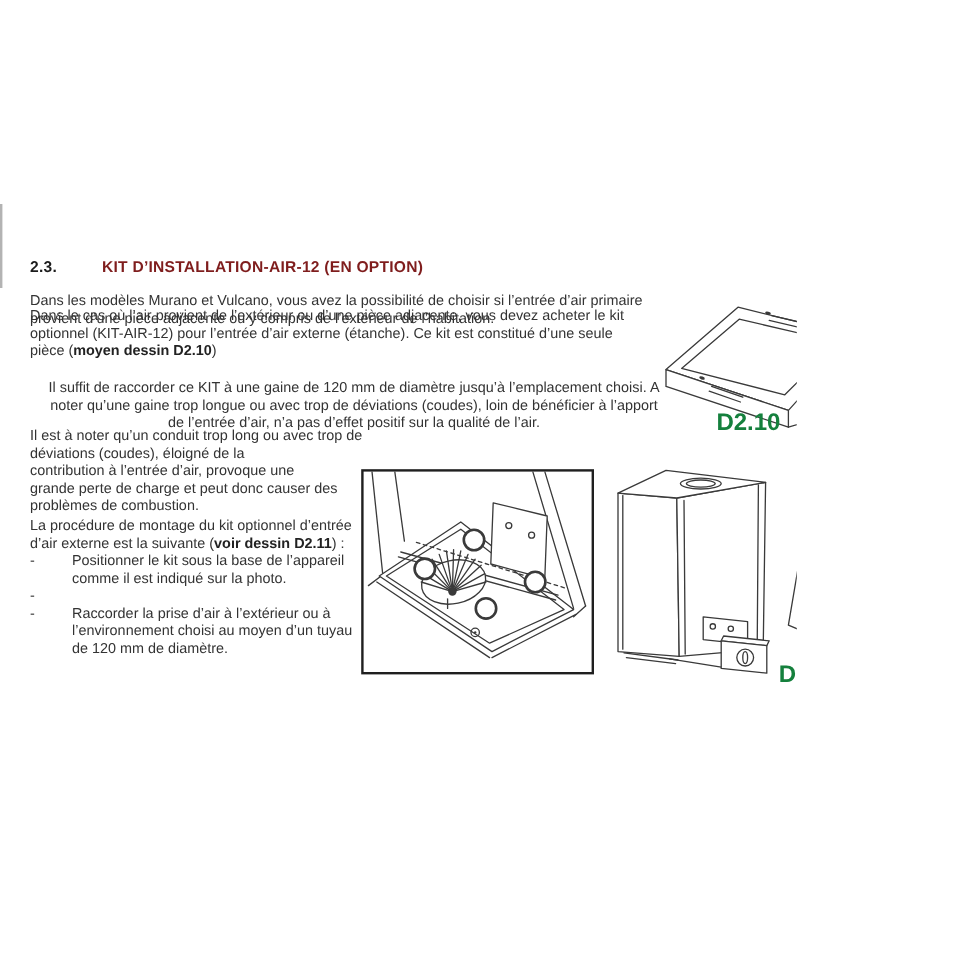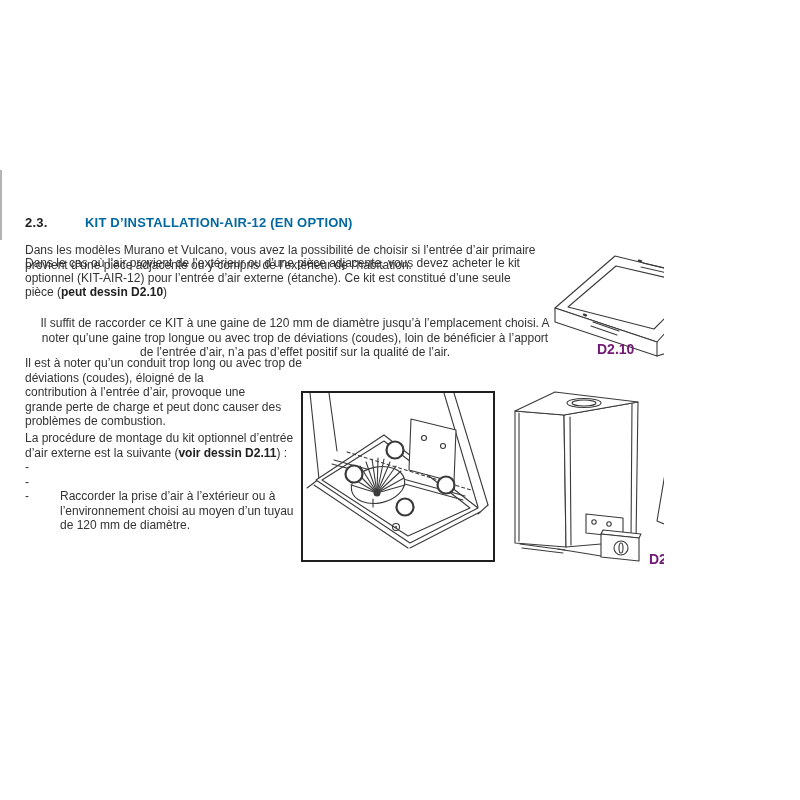--- a/index.html
+++ b/index.html
@@ -2,77 +2,79 @@
 <html><head>
 <meta charset="utf-8">
 <style>
   html,body{margin:0;padding:0;background:#ffffff;}
   .page{
     position:relative;width:664px;height:800px;background:#ffffff;overflow:hidden;
     font-family:"Liberation Sans","DejaVu Sans",sans-serif;color:#333333;
   }
   .edge-artifact{position:absolute;left:0;top:170px;width:2px;height:70px;background:#a0a0a0;opacity:.8;}
   .sec-num{position:absolute;left:25px;top:215px;font-size:13px;font-weight:bold;color:#1c1c1c;letter-spacing:.2px;}
-  .sec-title{position:absolute;left:85px;top:215px;font-size:13px;font-weight:bold;color:#0369a1;letter-spacing:.2px;}
+  .sec-title{position:absolute;left:85px;top:215px;font-size:13px;font-weight:bold;color:#7f1d1d;letter-spacing:.2px;}
   .para{
     position:absolute;left:25px;margin:0;width:540px;
     font-size:12px;line-height:14.5px;white-space:pre-line;color:#333333;
   }
   .p1{top:243px;}
   .p2{top:256px;}
   .p3{top:316px;text-align:center;}
   .p4{top:356px;width:300px;}
   .p5{top:431px;width:290px;}
   .b{font-weight:bold;color:#222222;}
   .bullets{position:absolute;left:25px;top:460px;width:285px;font-size:12px;line-height:14.5px;}
   .bullet-row{display:flex;}
   .dash{width:35px;flex:0 0 35px;}
   .btext{flex:1;white-space:pre-line;}
   .fig{position:absolute;}
   .fig-d210{left:545px;top:230px;width:255px;height:132px;}
   .fig-mid{left:301px;top:391px;width:190px;height:167px;border:2px solid #1f1f1f;background:#fff;}
   .fig-d211a{left:508px;top:386px;width:140px;height:184px;}
   .fig-d211b{left:650px;top:381px;width:148px;height:194px;}
-  .fig-label{position:absolute;font-size:14px;font-weight:bold;color:#701a75;}
+  .fig-label{position:absolute;font-size:20px;font-weight:bold;color:#15803d;}
   .label-d210{left:597px;top:341px;}
   .label-d211{left:649px;top:551px;}
   svg{display:block;}
 </style>
 </head>
 <body>
 
 <div class="page">
 
   <div class="edge-artifact"></div>
 
   <span class="sec-num">2.3.</span>
   <span class="sec-title">KIT D’INSTALLATION-AIR-12 (EN OPTION)</span>
 
   <p class="para p1">Dans les modèles Murano et Vulcano, vous avez la possibilité de choisir si l’entrée d’air primaire
 provient d’une pièce adjacente ou y compris de l’extérieur de l’habitation.</p>
 
   <p class="para p2"><span>Dans le cas où l’air provient de l’extérieur ou d’une pièce adjacente, vous devez acheter le kit
 optionnel (KIT-AIR-12) pour l’entrée d’air externe (étanche). Ce kit est constitué d’une seule
-pièce (</span><span class="b">peut dessin D2.10</span><span>)</span></p>
+pièce (</span><span class="b">moyen dessin D2.10</span><span>)</span></p>
 
   <p class="para p3">Il suffit de raccorder ce KIT à une gaine de 120 mm de diamètre jusqu’à l’emplacement choisi. A
 noter qu’une gaine trop longue ou avec trop de déviations (coudes), loin de bénéficier à l’apport
 de l’entrée d’air, n’a pas d’effet positif sur la qualité de l’air.</p>
 
   <p class="para p4">Il est à noter qu’un conduit trop long ou avec trop de déviations (coudes), éloigné de la
 contribution à l’entrée d’air, provoque une
 grande perte de charge et peut donc causer des
 problèmes de combustion.</p>
 
   <p class="para p5"><span>La procédure de montage du kit optionnel d’entrée
 d’air externe est la suivante (</span><span class="b">voir dessin D2.11</span><span>) :</span></p>
 
   <div class="bullets">
     <div class="bullet-row">
       <span class="dash">-</span>
+      <span class="btext">Positionner le kit sous la base de l’appareil
+comme il est indiqué sur la photo.</span>
     </div>
     <div class="bullet-row">
       <span class="dash">-</span>
     </div>
     <div class="bullet-row">
       <span class="dash">-</span>
       <span class="btext">Raccorder la prise d’air à l’extérieur ou à
 l’environnement choisi au moyen d’un tuyau
 de 120 mm de diamètre.</span>
     </div>

